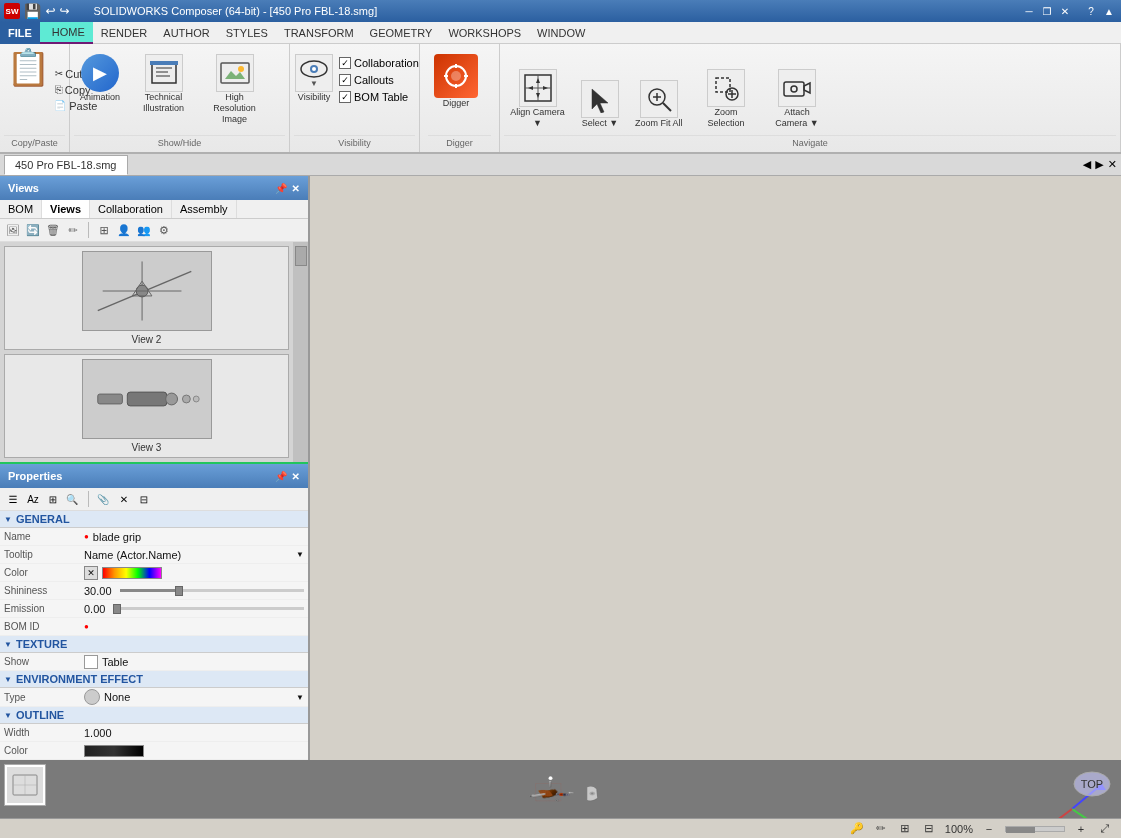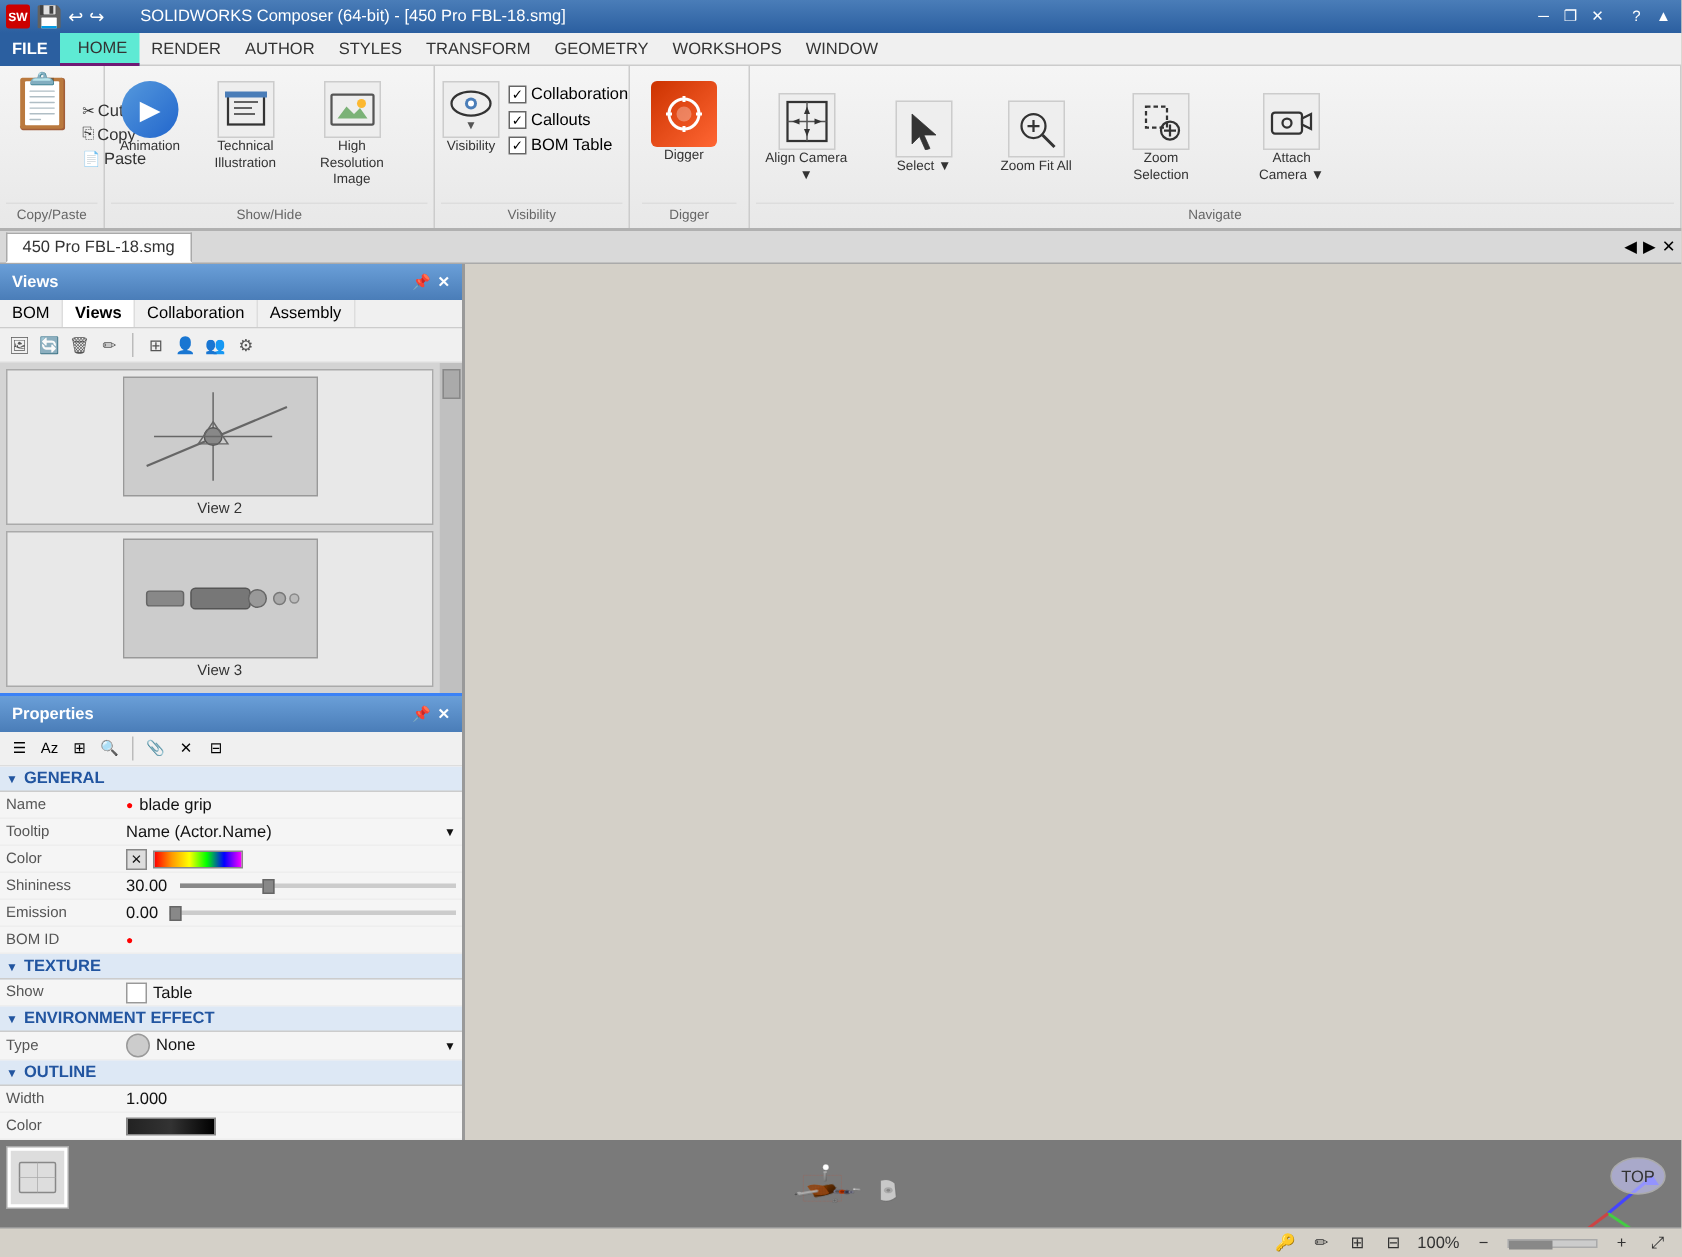--- a/index.html
+++ b/index.html
@@ -185,21 +185,21 @@
       overflow: hidden;
       position: relative;
     }
     .view-thumb-label { font-size: 10px; color: #333; margin-top: 3px; }
 
     
     .properties-panel {
       display: flex;
       flex-direction: column;
       background: #e8e8e8;
-      border-top: 2px solid #3b82f6;
+      border-top: 2px solid #22c55e;
     }
     .prop-toolbar {
       display: flex;
       align-items: center;
       padding: 2px 4px;
       background: #f0f0f0;
       border-bottom: 1px solid #ddd;
       gap: 2px;
     }
     .prop-toolbar-btn {
@@ -411,21 +411,21 @@
               <line x1="24" y1="16" x2="28" y2="16" stroke="white" stroke-width="2"></line>
             </svg>
         </div>
         <div class="label">Digger</div>
       </div>
     </div>
     <div class="ribbon-group-label">Digger</div>
   </div>
 
   <div style="display:flex;flex-direction:column;border-right:1px solid #ccc;padding:2px 4px;flex:1;">
-    <div style="display:flex;gap:20px;flex:1;align-items:center;padding-top:4px;">
+    <div style="display:flex;gap:4px;flex:1;align-items:flex-end;padding-top:4px;">
       <div class="ribbon-btn">
         <div style="width:38px;height:38px;background:#eee;border:1px solid #ccc;display:flex;align-items:center;justify-content:center;">
           <svg width="30" height="30" viewBox="0 0 30 30">
               <rect x="2" y="2" width="26" height="26" fill="none" stroke="#333" stroke-width="1.5"></rect>
               <line x1="15" y1="2" x2="15" y2="28" stroke="#555" stroke-width="1"></line>
               <line x1="2" y1="15" x2="28" y2="15" stroke="#555" stroke-width="1"></line>
               <polygon points="15,5 17,10 13,10" fill="#333"></polygon>
               <polygon points="15,25 17,20 13,20" fill="#333"></polygon>
               <polygon points="5,15 10,13 10,17" fill="#333"></polygon>
               <polygon points="25,15 20,13 20,17" fill="#333"></polygon>

